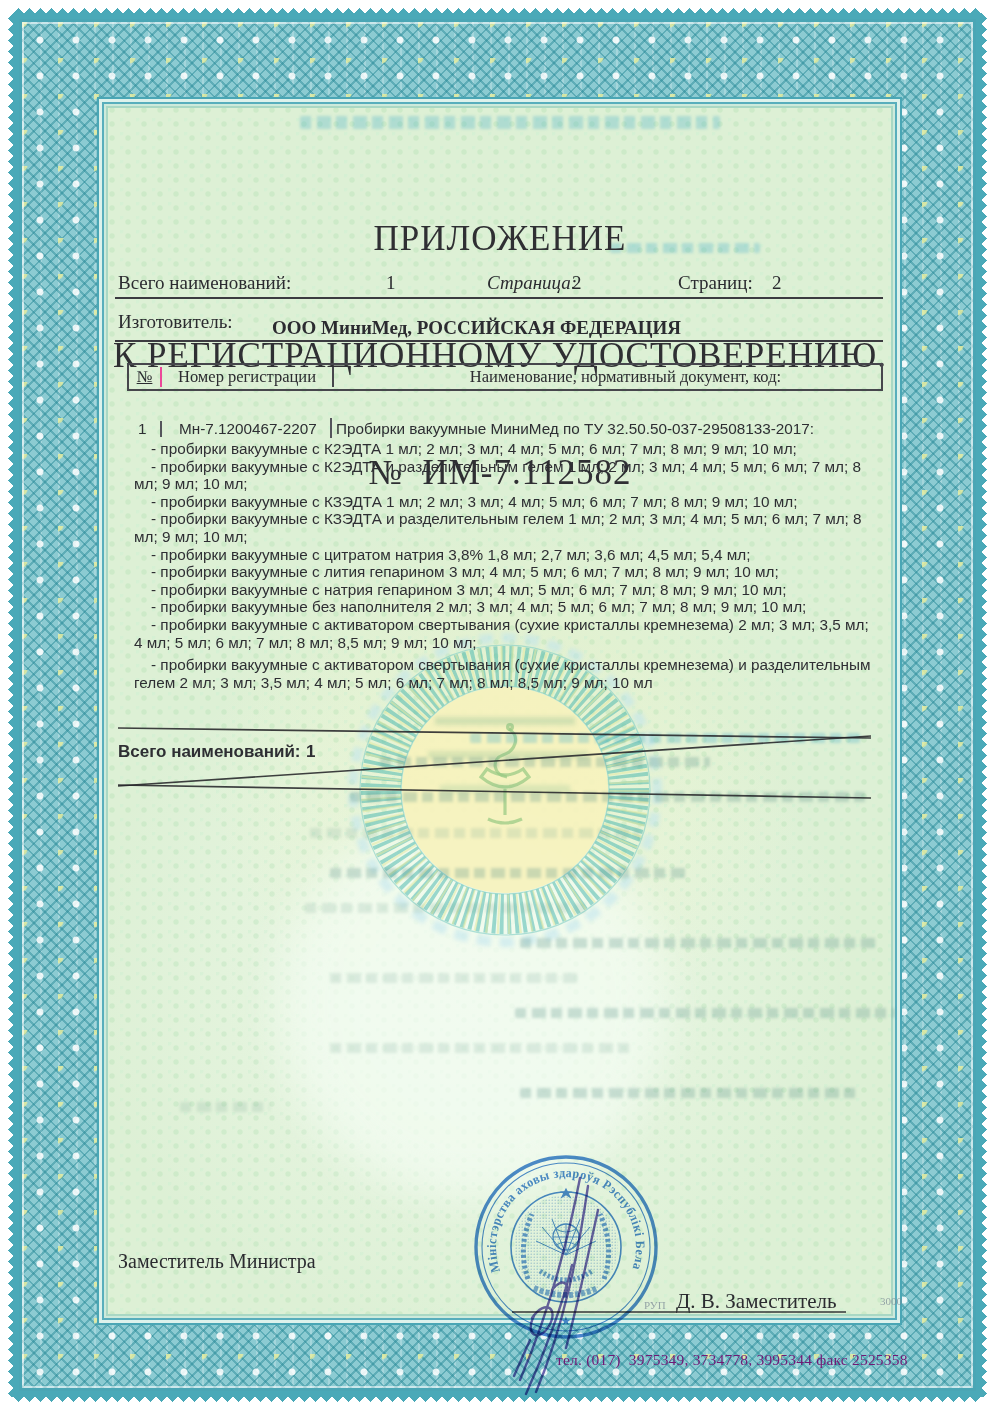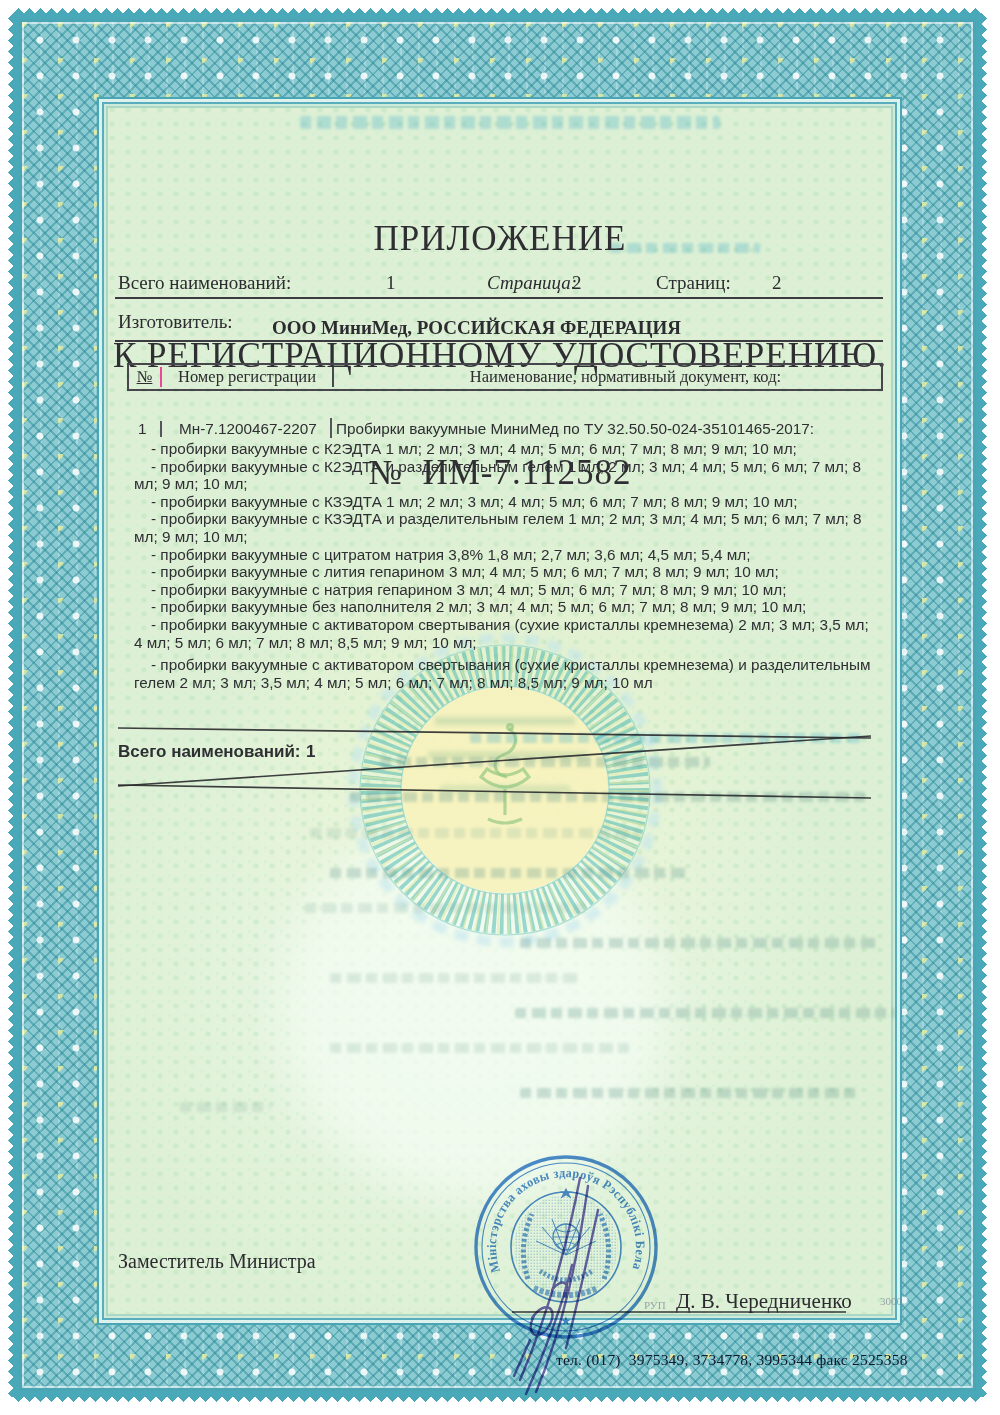--- a/index.html
+++ b/index.html
@@ -61,21 +61,21 @@
   .btotal{font-size:17px;font-weight:bold;white-space:pre;}
   
   .ghost{position:absolute;height:10px;border-radius:2px;filter:blur(1.7px);
     background:repeating-linear-gradient(90deg,currentColor 0 11px,#0000 11px 17px,currentColor 17px 31px,#0000 31px 36px);}
   .g-teal{color:rgba(90,145,135,.28);}
   .g-cyan{color:rgba(70,175,200,.30);}
   .g-soft{color:rgba(110,160,140,.18);}
   .bigwm{position:absolute;left:258px;top:790px;width:430px;height:430px;border-radius:50%;
     background:radial-gradient(circle, rgba(243,252,242,.75) 0 55%, rgba(243,252,242,0) 72%);filter:blur(14px);}
   svg{display:block;}
-  .phone{z-index:7;font-size:15.5px;letter-spacing:.2px;color:#0f172a;white-space:pre;}
+  .phone{z-index:7;font-size:15.5px;letter-spacing:.2px;color:#701a75;white-space:pre;}
   .tiny{font-family:"Liberation Serif",serif;font-size:11px;color:#7b8a96;opacity:.75;white-space:pre;}
 </style>
 </head>
 <body>
 
 <div class="doc">
   <div class="zz t"></div>
   <div class="zz b"></div>
   <div class="zz l"></div>
   <div class="zz r"></div>
@@ -124,58 +124,58 @@
   <div class="abs title serif">
     <div>ПРИЛОЖЕНИЕ</div>
     <div>К РЕГИСТРАЦИОННОМУ УДОСТОВЕРЕНИЮ.</div>
     <div>№  ИМ-7.112582</div>
   </div>
 
   <span class="abs meta serif" style="left:118px;top:272px;">Всего наименований:</span>
   <span class="abs meta serif" style="left:386px;top:272px;">1</span>
   <span class="abs meta serif" style="left:487px;top:272px;font-style:italic;">Страница:</span>
   <span class="abs meta serif" style="left:572px;top:272px;">2</span>
-  <span class="abs meta serif" style="left:656px;top:272px;">Страниц:</span>
+  <span class="abs meta serif" style="left:678px;top:272px;">Страниц:</span>
   <span class="abs meta serif" style="left:772px;top:272px;">2</span>
   <div class="rule" style="left:115px;top:297px;width:768px;"></div>
 
   <span class="abs meta serif" style="left:118px;top:311px;">Изготовитель:</span>
   <span class="abs meta serif" style="left:272px;top:317px;font-weight:bold;">ООО МиниМед, РОССИЙСКАЯ ФЕДЕРАЦИЯ</span>
   <div class="rule" style="left:115px;top:340px;width:768px;"></div>
 
   <div class="thead serif">
     <div class="c1" style="text-decoration:underline;">№</div>
     <div class="c2">Номер регистрации</div>
     <div class="c3">Наименование, нормативный документ, код:</div>
   </div>
 
   <span class="abs entry sans" style="left:138px;top:420px;">1</span>
   <div class="vline" style="left:160px;top:421px;height:16px;"></div>
   <span class="abs entry sans" style="left:179px;top:420px;">Мн-7.1200467-2207</span>
   <div class="vline" style="left:330px;top:418px;height:20px;"></div>
-  <span class="abs entry sans" style="left:336px;top:420px;">Пробирки вакуумные МиниМед по ТУ 32.50.50-024-35101465-2017:</span>
+  <span class="abs entry sans" style="left:336px;top:420px;">Пробирки вакуумные МиниМед по ТУ 32.50.50-037-29508133-2017:</span>
 
   <div class="items">
     <div class="item">- пробирки вакуумные с К2ЭДТА 1 мл; 2 мл; 3 мл; 4 мл; 5 мл; 6 мл; 7 мл; 8 мл; 9 мл; 10 мл;</div>
     <div class="item">- пробирки вакуумные с К2ЭДТА и разделительным гелем 1 мл; 2 мл; 3 мл; 4 мл; 5 мл; 6 мл; 7 мл; 8 мл; 9 мл; 10 мл;</div>
     <div class="item">- пробирки вакуумные с КЗЭДТА 1 мл; 2 мл; 3 мл; 4 мл; 5 мл; 6 мл; 7 мл; 8 мл; 9 мл; 10 мл;</div>
     <div class="item">- пробирки вакуумные с КЗЭДТА и разделительным гелем 1 мл; 2 мл; 3 мл; 4 мл; 5 мл; 6 мл; 7 мл; 8 мл; 9 мл; 10 мл;</div>
     <div class="item">- пробирки вакуумные с цитратом натрия 3,8% 1,8 мл; 2,7 мл; 3,6 мл; 4,5 мл; 5,4 мл;</div>
     <div class="item">- пробирки вакуумные с лития гепарином 3 мл; 4 мл; 5 мл; 6 мл; 7 мл; 8 мл; 9 мл; 10 мл;</div>
     <div class="item">- пробирки вакуумные с натрия гепарином 3 мл; 4 мл; 5 мл; 6 мл; 7 мл; 8 мл; 9 мл; 10 мл;</div>
     <div class="item">- пробирки вакуумные без наполнителя 2 мл; 3 мл; 4 мл; 5 мл; 6 мл; 7 мл; 8 мл; 9 мл; 10 мл;</div>
     <div class="item">- пробирки вакуумные с активатором свертывания (сухие кристаллы кремнезема) 2 мл; 3 мл; 3,5 мл; 4 мл; 5 мл; 6 мл; 7 мл; 8 мл; 8,5 мл; 9 мл; 10 мл;</div>
     <div class="item gap">- пробирки вакуумные с активатором свертывания (сухие кристаллы кремнезема) и разделительным гелем 2 мл; 3 мл; 3,5 мл; 4 мл; 5 мл; 6 мл; 7 мл; 8 мл; 8,5 мл; 9 мл; 10 мл</div>
   </div>
 
   <span class="abs btotal sans" style="left:118px;top:742px;">Всего наименований:</span>
   <span class="abs btotal sans" style="left:306px;top:742px;">1</span>
 
   <span class="abs serif" style="left:118px;top:1250px;font-size:20px;">Заместитель Министра</span>
-  <span class="abs serif" style="left:676px;top:1289px;font-size:21px;">Д. В. Чередниченко</span>
+  <span class="abs serif" style="left:676px;top:1289px;font-size:21px;">Д. В. Заместитель</span>
   <span class="abs tiny" style="left:644px;top:1299px;">РУП</span>
   <span class="abs tiny" style="left:880px;top:1295px;">3000</span>
 </div>
 
 <svg class="abs" style="left:0;top:0;z-index:4;" width="1000" height="1415" aria-hidden="true">
   <line x1="118" y1="728" x2="871" y2="738" stroke="#26262a" stroke-width="1.7" opacity=".88"></line>
   <line x1="118" y1="786" x2="871" y2="736" stroke="#26262a" stroke-width="1.6" opacity=".88"></line>
   <line x1="118" y1="785" x2="871" y2="798" stroke="#26262a" stroke-width="1.6" opacity=".88"></line>
   <line x1="512" y1="1312" x2="846" y2="1312" stroke="#222226" stroke-width="1.6" opacity=".9"></line>
 </svg>

